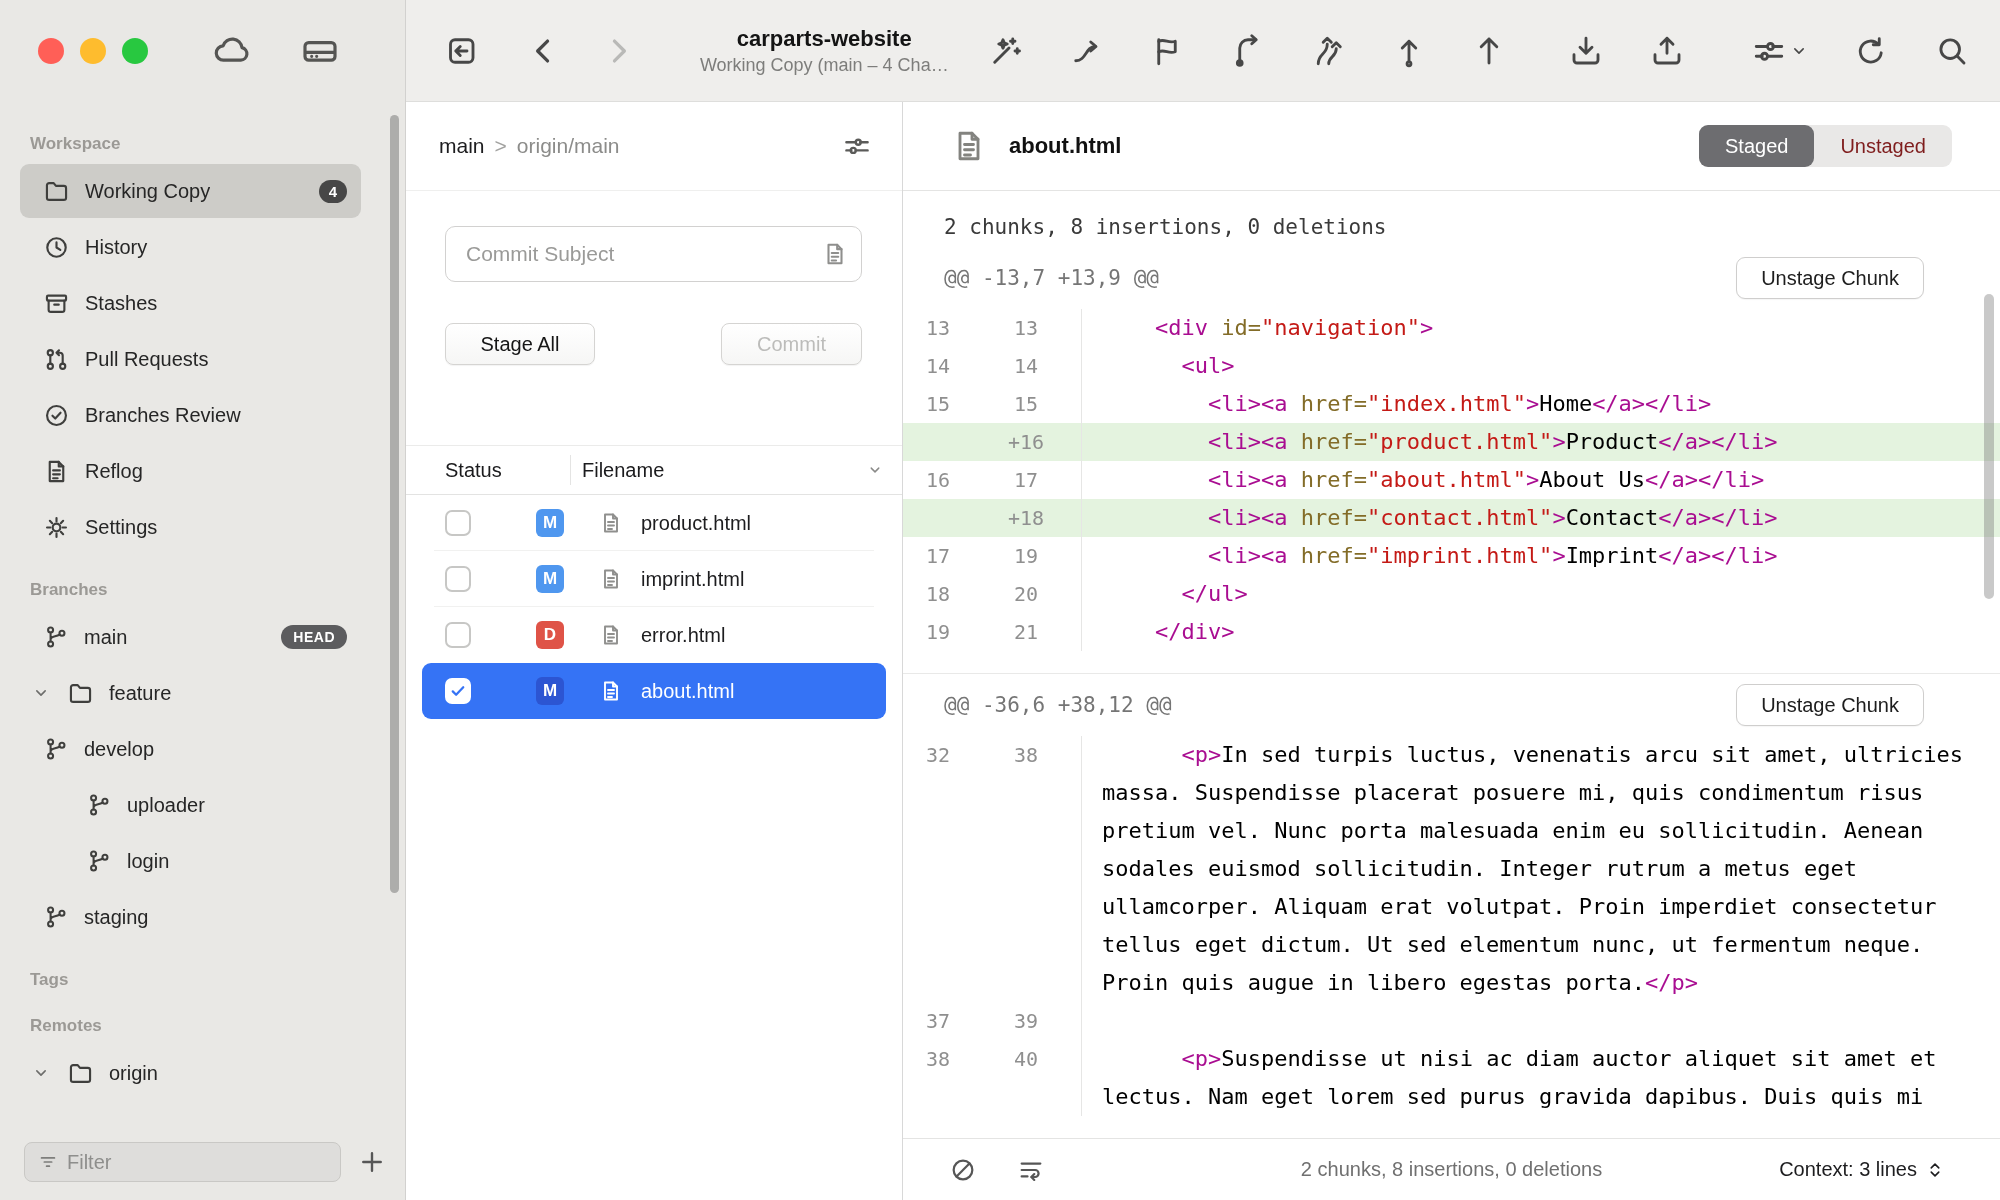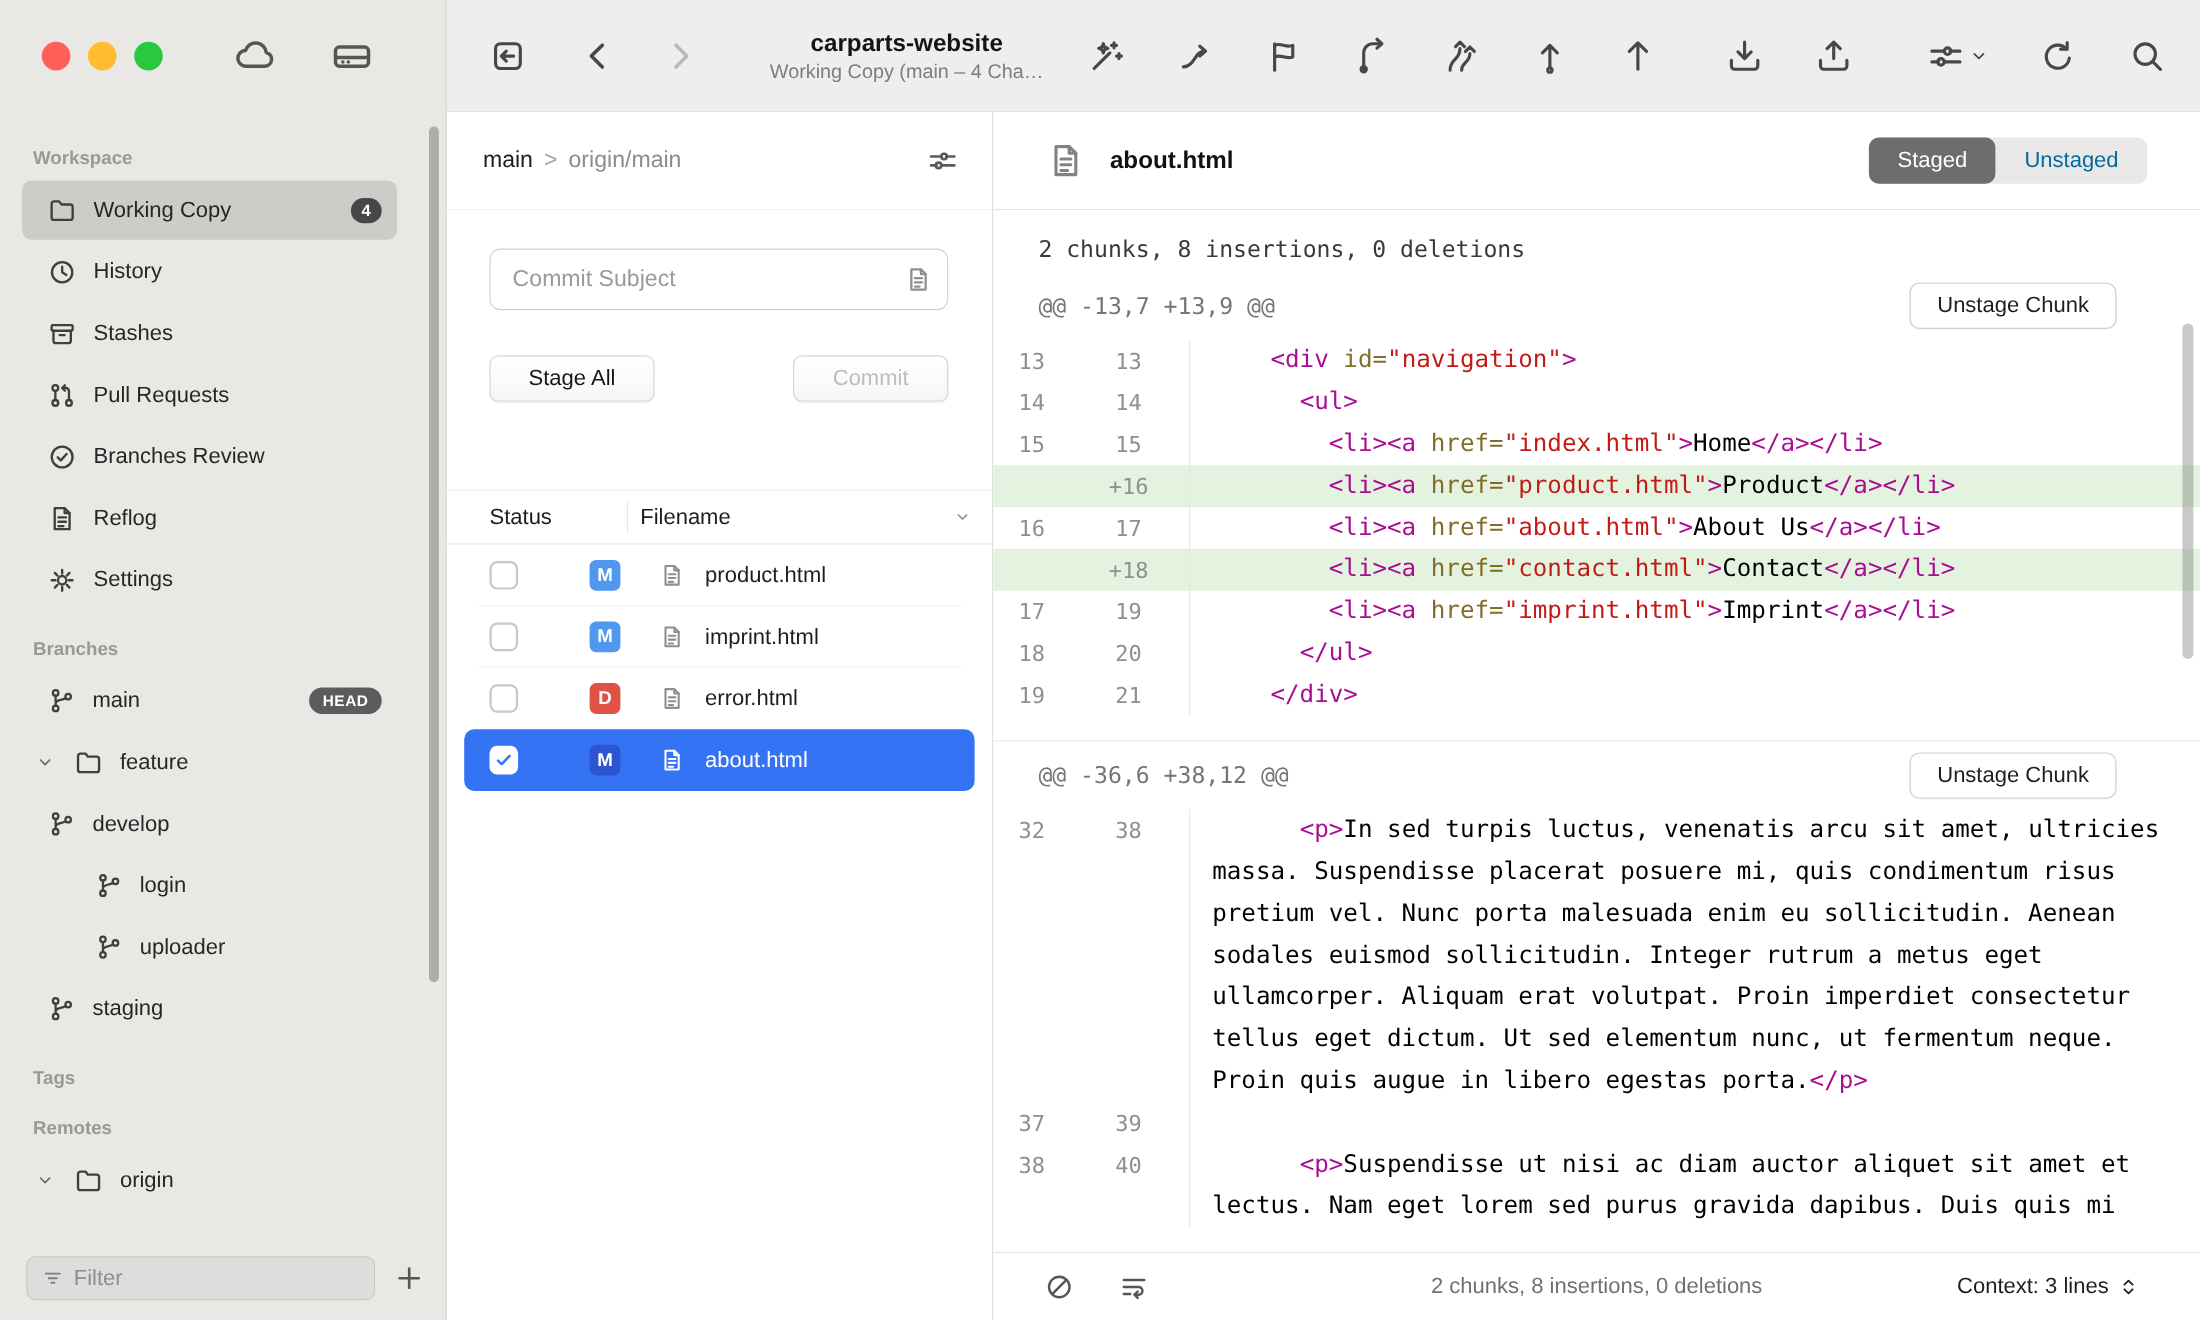--- a/index.html
+++ b/index.html
@@ -89,21 +89,21 @@
   .doc-ic { position:absolute; left:177px; color:#8f8f8d; display:flex; }
   .file-row.selected .doc-ic { color:#fff; }
   .file-name { position:absolute; left:219px; font-size:20px; }
 
   
   .right { flex:1; background:#fff; display:flex; flex-direction:column; min-width:0; position:relative; }
   .file-header { height:89px; flex:0 0 89px; border-bottom:1px solid #e4e4e3; display:flex; align-items:center; padding:0 48px; }
   .file-header .doc-big { color:#83837f; margin-right:22px; display:flex; }
   .file-title { font-size:22px; font-weight:700; color:#111; }
   .segmented { margin-left:auto; background:#e9e8e7; border-radius:9px; display:flex; padding:0; height:42px; }
-  .seg { border:none; background:transparent; font-size:20px; font-weight:500; padding:0 26px; border-radius:9px; color:#0369a1; }
+  .seg { border:none; background:transparent; font-size:20px; font-weight:500; padding:0 26px; border-radius:9px; color:#7f1d1d; }
   .seg.active { background:#6d6d70; color:#fff; }
   .diff-body { flex:1; overflow:hidden; min-height:0; font-family:"DejaVu Sans Mono", monospace; }
   .summary-row { padding:24px 0 8px 41px; font-size:21px; color:#3a3a3a; }
   .chunk-header { display:flex; align-items:center; justify-content:space-between; padding:10px 76px 10px 41px; }
   .chunk-range { font-size:21px; color:#757575; }
   .unstage-btn { height:42px; padding:0 24px; border:1px solid #cfcecd; border-radius:9px; background:#fff; font-size:20px; color:#1e1e1e; font-family:"Liberation Sans",sans-serif; box-shadow:0 1px 1px rgba(0,0,0,.04); }
   .chunk { border-bottom:1px solid #e9e9e8; padding-bottom:22px; }
   .chunk:last-of-type { border-bottom:none; padding-bottom:0; }
   .diff-row { display:grid; grid-template-columns:86px 92px 1fr; }
   .diff-row.added { background:#e4f3df; }
@@ -357,29 +357,29 @@
             </svg>
           </span>
         <span class="sb-label">develop</span>
       </div>
       <div class="sb-item indent">
         <span class="sb-icon">
             <svg class="i" width="26" height="26">
               <use href="#i-branch"></use>
             </svg>
           </span>
-        <span class="sb-label">login</span>
+        <span class="sb-label">uploader</span>
       </div>
       <div class="sb-item indent">
         <span class="sb-icon">
             <svg class="i" width="26" height="26">
               <use href="#i-branch"></use>
             </svg>
           </span>
-        <span class="sb-label">uploader</span>
+        <span class="sb-label">login</span>
       </div>
       <div class="sb-item">
         <span class="sb-icon">
             <svg class="i" width="26" height="26">
               <use href="#i-branch"></use>
             </svg>
           </span>
         <span class="sb-label">staging</span>
       </div>
 

